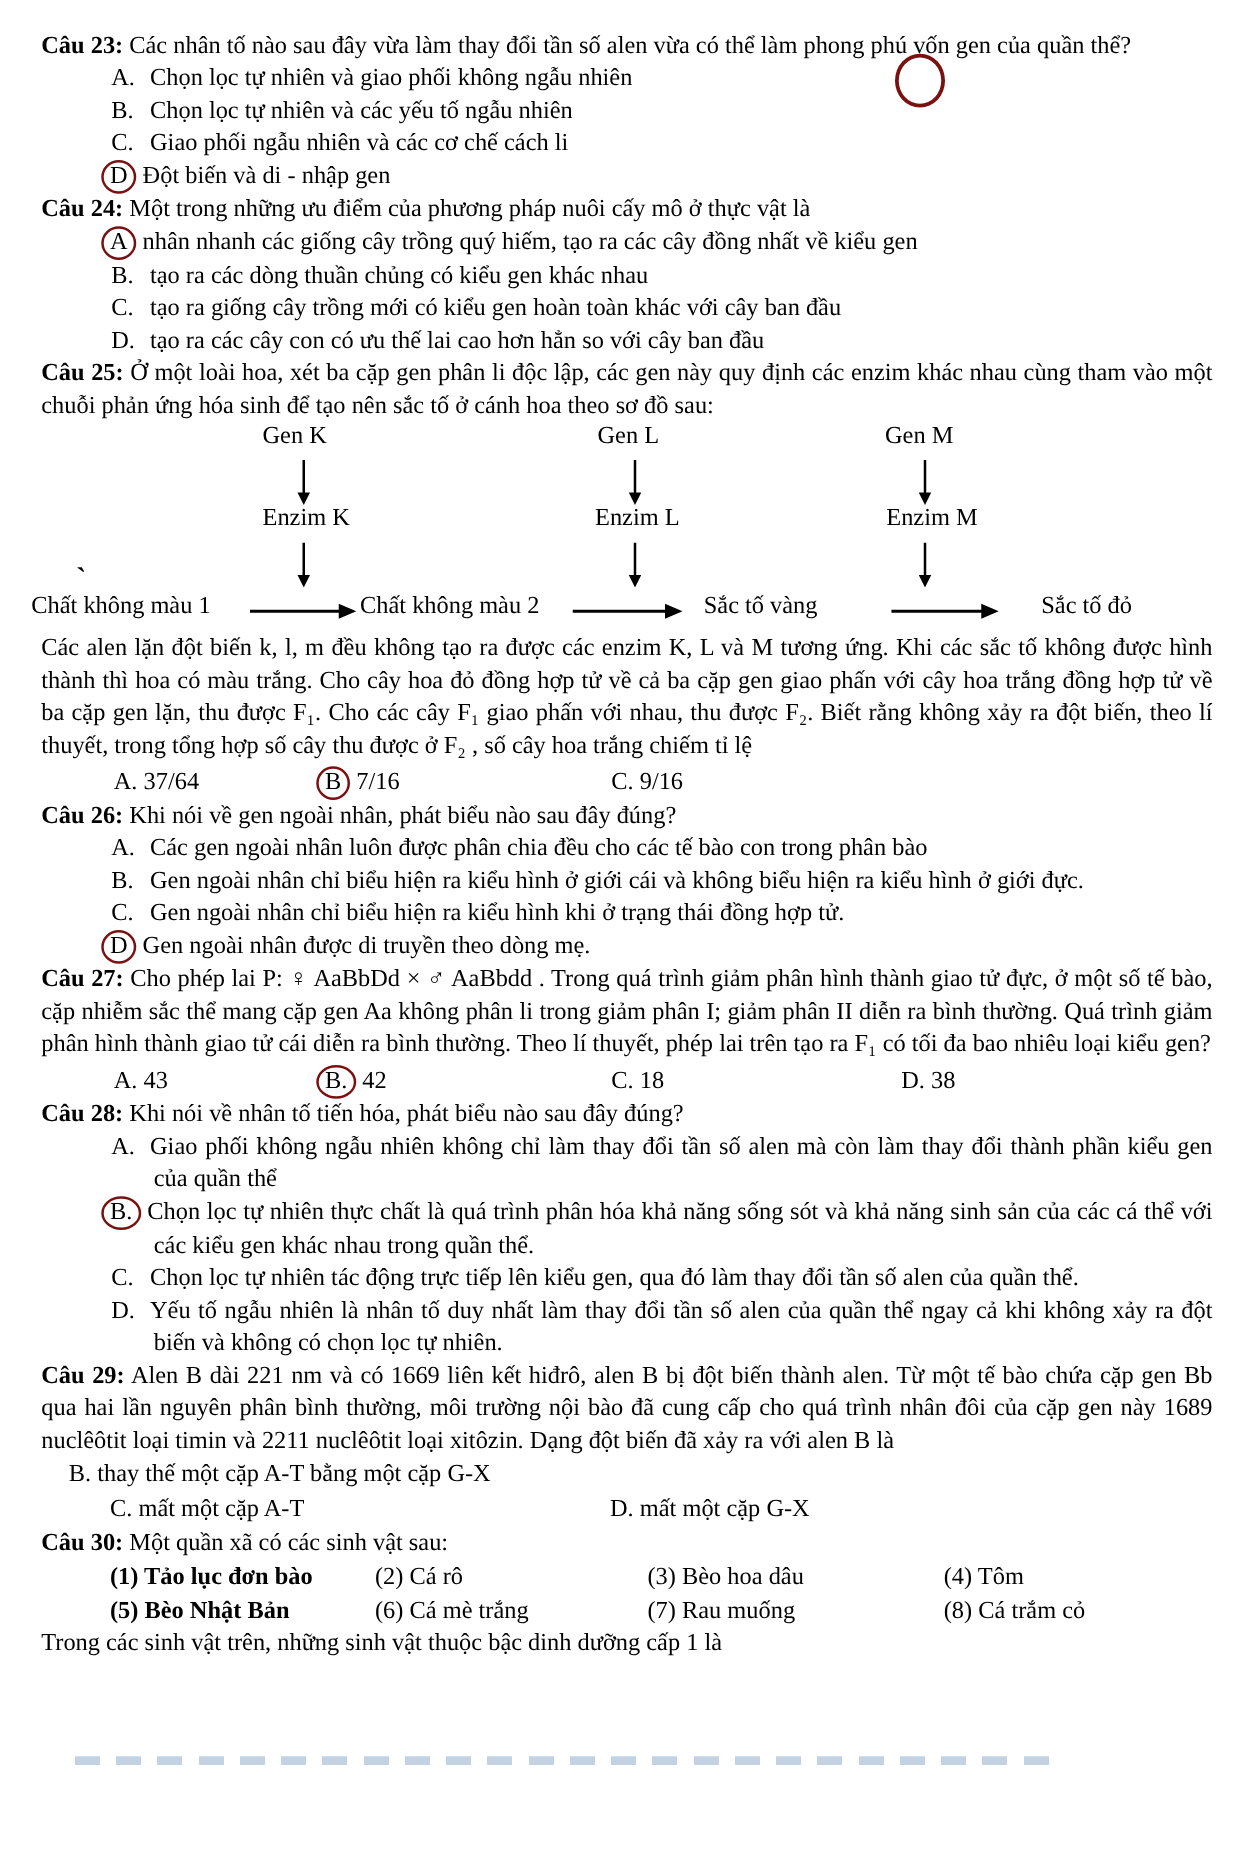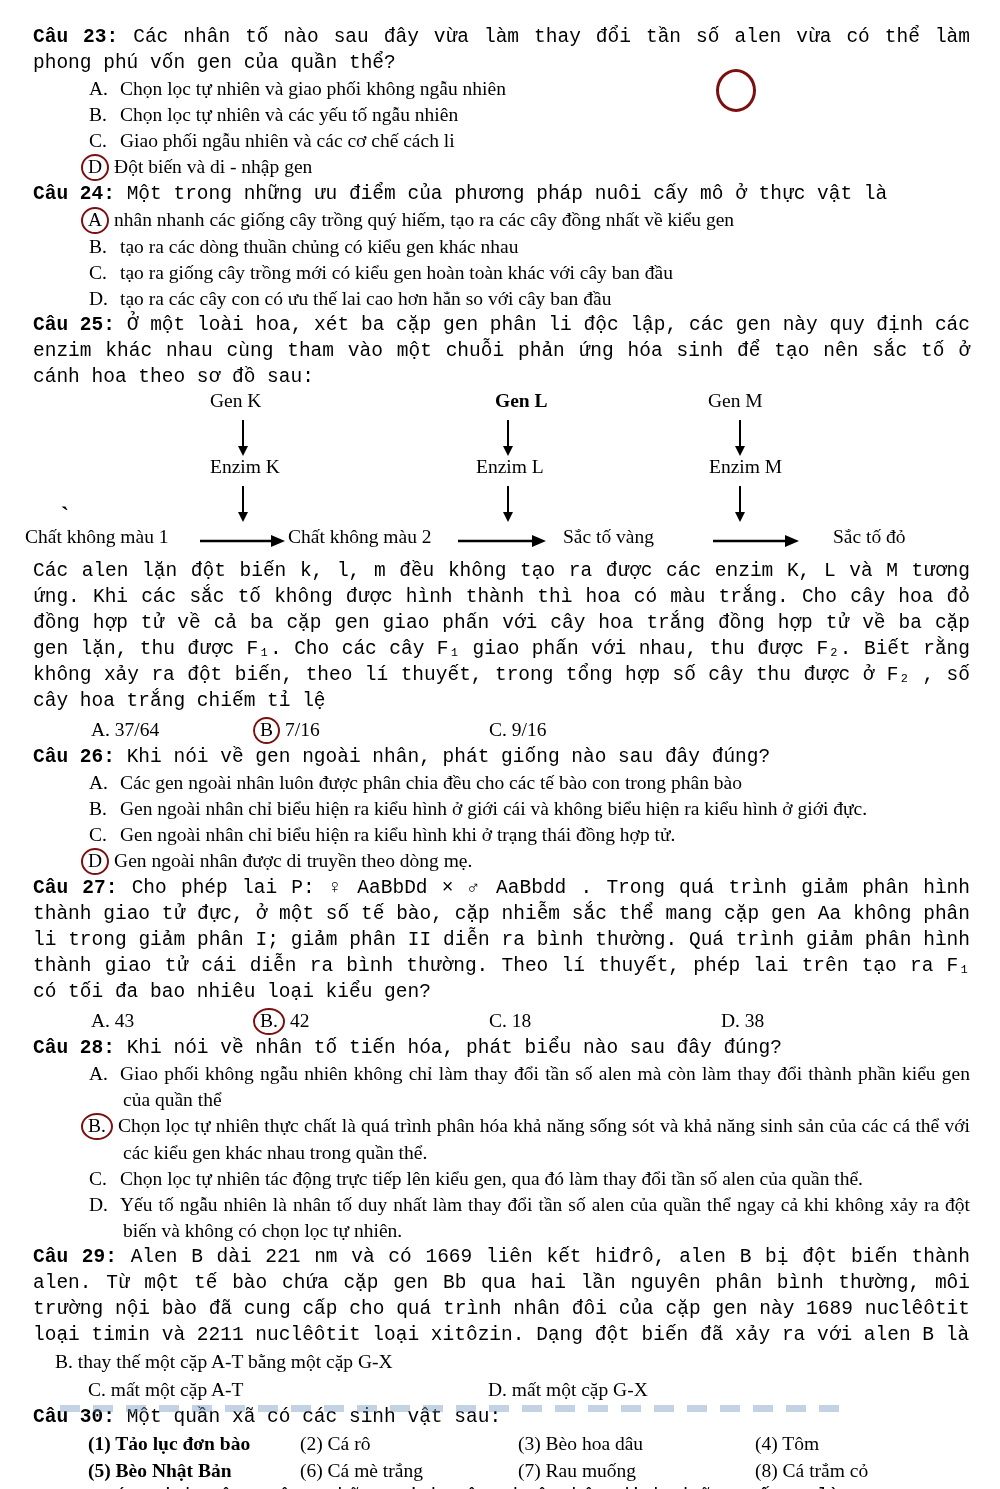--- a/index.html
+++ b/index.html
@@ -1,20 +1,20 @@
 <!DOCTYPE html>
 <html><head>
 <meta charset="utf-8">
 <style>
   html,body{margin:0;padding:0;background:#ffffff;}
   body{width:1000px;height:1489px;font-family:"Liberation Serif","DejaVu Serif",serif;
        font-size:19.5px;color:#000;}
   .page{position:relative;width:1000px;height:1489px;overflow:hidden;background:#fff;}
   .content{padding:24px 30px 0 33px;}
-  .stem{text-align:justify;line-height:26px;font-family:Liberation Mono, monospace;}
+  .stem{text-align:justify;line-height:26px;}
   .qnum{font-weight:bold;}
   .opt{padding-left:90px;text-indent:-34px;text-align:justify;line-height:26px;position:relative;}
   .letter{display:inline-block;width:31px;text-indent:0;}
   .circ{display:inline-block;text-indent:0;border:2px solid #7a1010;border-radius:50%;
         padding:0px 5px 2px 5px;margin-left:-8px;margin-right:5px;line-height:21px;}
   .optrow{display:flex;line-height:27px;padding-left:26px;margin-top:2px;}
   .optrow .c1{width:202px;padding-left:32px;box-sizing:border-box;}
   .optrow .c2{width:228px;}
   .optrow .c3{width:232px;}
   .optrow .c4{flex:1;}
@@ -82,21 +82,21 @@
   </div>
 
   <div>
     <div class="stem">
       <span class="qnum">Câu 25:</span>
       <span>Ở một loài hoa, xét ba cặp gen phân li độc lập, các gen này quy định các enzim khác nhau cùng tham vào một chuỗi phản ứng hóa sinh để tạo nên sắc tố ở cánh hoa theo sơ đồ sau:</span>
     </div>
 
     <div class="diagram">
       <span class="dlabel" style="left:177px;top:0;">Gen K</span>
-      <span class="dlabel" style="left:462px;top:0;font-weight:bold;">Gen L</span>
+      <span class="dlabel" style="left:445px;top:0;">Gen L</span>
       <span class="dlabel" style="left:675px;top:0;">Gen M</span>
 
       <svg class="arrow-svg" style="left:203px;top:30px;" width="14" height="36">
             <line x1="7" y1="0" x2="7" y2="27" stroke="#000" stroke-width="2"></line>
             <polygon points="2,26 12,26 7,36" fill="#000"></polygon>
           </svg>
       <svg class="arrow-svg" style="left:468px;top:30px;" width="14" height="36">
             <line x1="7" y1="0" x2="7" y2="27" stroke="#000" stroke-width="2"></line>
             <polygon points="2,26 12,26 7,36" fill="#000"></polygon>
           </svg>
@@ -148,21 +148,21 @@
     <div class="optrow">
       <span class="c1"><span>A.</span> <span>37/64</span></span>
       <span class="c2"><span class="circ">B</span><span>7/16</span></span>
       <span class="c3"><span>C.</span> <span>9/16</span></span>
     </div>
   </div>
 
   <div>
     <div class="stem">
       <span class="qnum">Câu 26:</span>
-      <span>Khi nói về gen ngoài nhân, phát giống nào sau đây đúng?</span>
+      <span>Khi nói về gen ngoài nhân, phát biểu nào sau đây đúng?</span>
     </div>
     <div class="opt">
       <span class="letter">A.</span><span>Các gen ngoài nhân luôn được phân chia đều cho các tế bào con trong phân bào</span>
     </div>
     <div class="opt">
       <span class="letter">B.</span><span>Gen ngoài nhân chỉ biểu hiện ra kiểu hình ở giới cái và không biểu hiện ra kiểu hình ở giới đực.</span>
     </div>
     <div class="opt">
       <span class="letter">C.</span><span>Gen ngoài nhân chỉ biểu hiện ra kiểu hình khi ở trạng thái đồng hợp tử.</span>
     </div>

